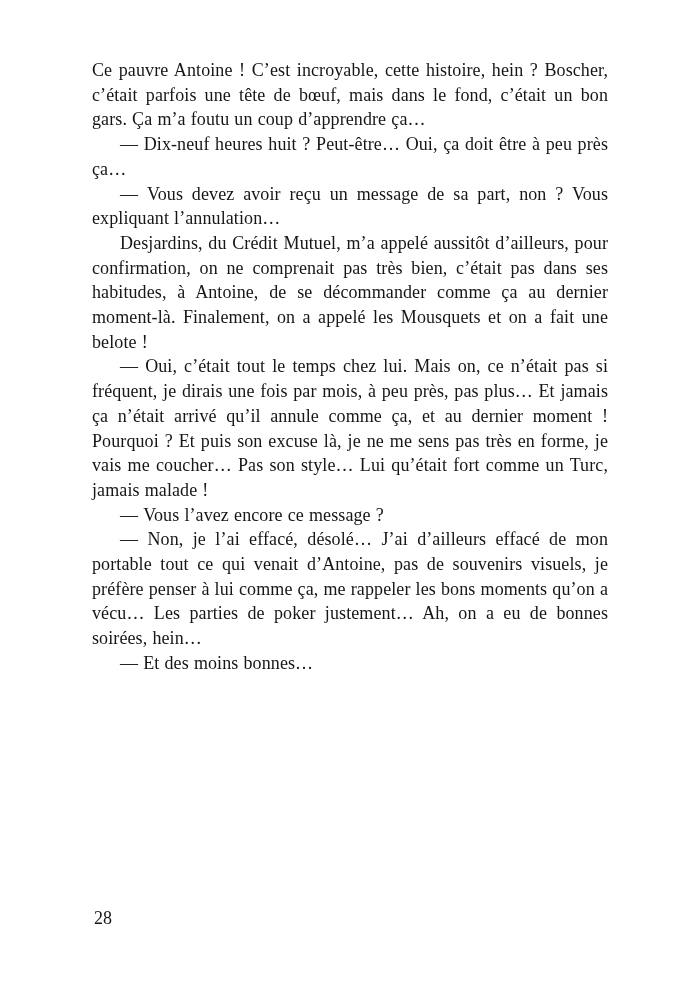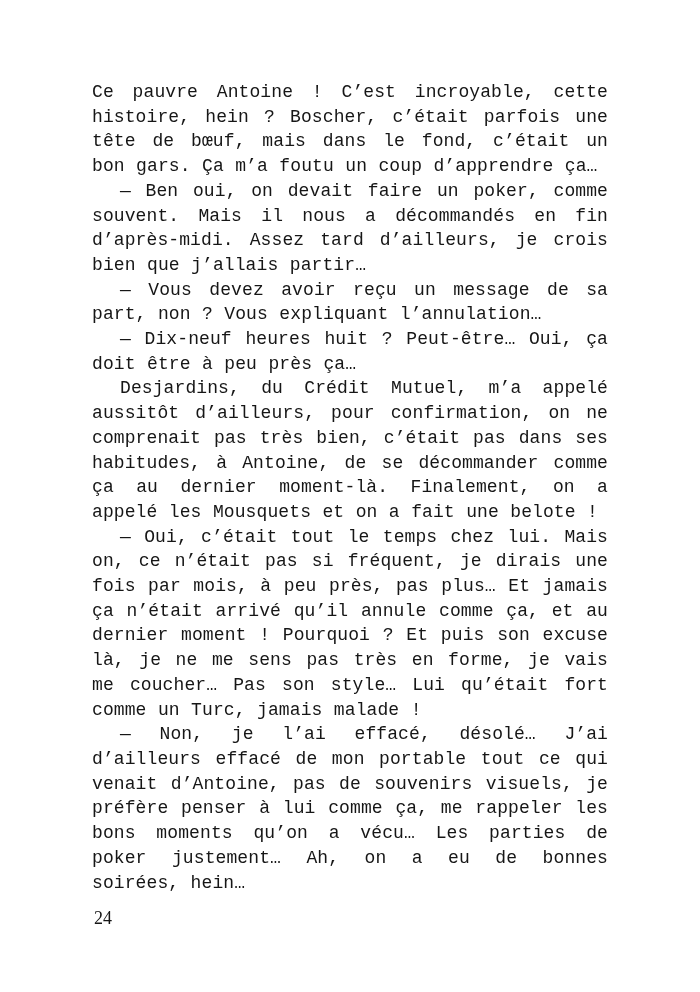--- a/index.html
+++ b/index.html
@@ -11,24 +11,23 @@
     position: relative;
     width: 700px;
     height: 992px;
     background: #ffffff;
     overflow: hidden;
     font-family: "Liberation Serif", "DejaVu Serif", serif;
     color: #161616;
   }
   .content {
     position: absolute;
-    top: 80px;
+    top: 58px;
     left: 92px;
     width: 516px;
-    font-family: Liberation Mono, monospace;
   }
   .content p {
     margin: 0;
     padding: 0;
     font-size: 18px;
     line-height: 24.7px;
     text-align: justify;
     text-indent: 28px;
     letter-spacing: 0.1px;
     word-spacing: 0.5px;
@@ -44,21 +43,22 @@
     line-height: 24px;
     color: #161616;
   }
 </style>
 </head>
 <body>
 
 <div class="page">
   <div class="content">
     <p class="flush">Ce pauvre Antoine&nbsp;! C’est incroyable, cette histoire, hein&nbsp;? Boscher, c’était parfois une tête de bœuf, mais dans le fond, c’était un bon gars. Ça m’a foutu un coup d’apprendre ça…</p>
-    <p>—&nbsp;Ben oui, on devait faire un poker, comme souvent. Mais il nous a décommandés en fin d’après-midi. Assez tard d’ailleurs, je crois bien que j’allais partir…</p>
+    <p>—&nbsp;Dix-neuf heures huit&nbsp;? Peut-être… Oui, ça doit être à peu près ça…</p>
     <p>—&nbsp;Vous devez avoir reçu un message de sa part, non&nbsp;? Vous expliquant l’annulation…</p>
-    <p>—&nbsp;Dix-neuf heures huit&nbsp;? Peut-être… Oui, ça doit être à peu près ça…</p>
     <p>Desjardins, du Crédit Mutuel, m’a appelé aussitôt d’ailleurs, pour confirmation, on ne comprenait pas très bien, c’était pas dans ses habitudes, à Antoine, de se décommander comme ça au dernier moment-là. Finalement, on a appelé les Mousquets et on a fait une belote&nbsp;!</p>
     <p>—&nbsp;Oui, c’était tout le temps chez lui. Mais on, ce n’était pas si fréquent, je dirais une fois par mois, à peu près, pas plus… Et jamais ça n’était arrivé qu’il annule comme ça, et au dernier moment&nbsp;! Pourquoi&nbsp;? Et puis son excuse là, je ne me sens pas très en forme, je vais me coucher… Pas son style… Lui qu’était fort comme un Turc, jamais malade&nbsp;!</p>
+    <p>—&nbsp;Vous l’avez encore ce message&nbsp;?</p>
     <p>—&nbsp;Non, je l’ai effacé, désolé… J’ai d’ailleurs effacé de mon portable tout ce qui venait d’Antoine, pas de souvenirs visuels, je préfère penser à lui comme ça, me rappeler les bons moments qu’on a vécu… Les parties de poker justement… Ah, on a eu de bonnes soirées, hein…</p>
+    <p>—&nbsp;Et des moins bonnes…</p>
   </div>
-  <div class="page-number">24</div>
+  <div class="page-number">28</div>
 </div>
 
 </body></html>

